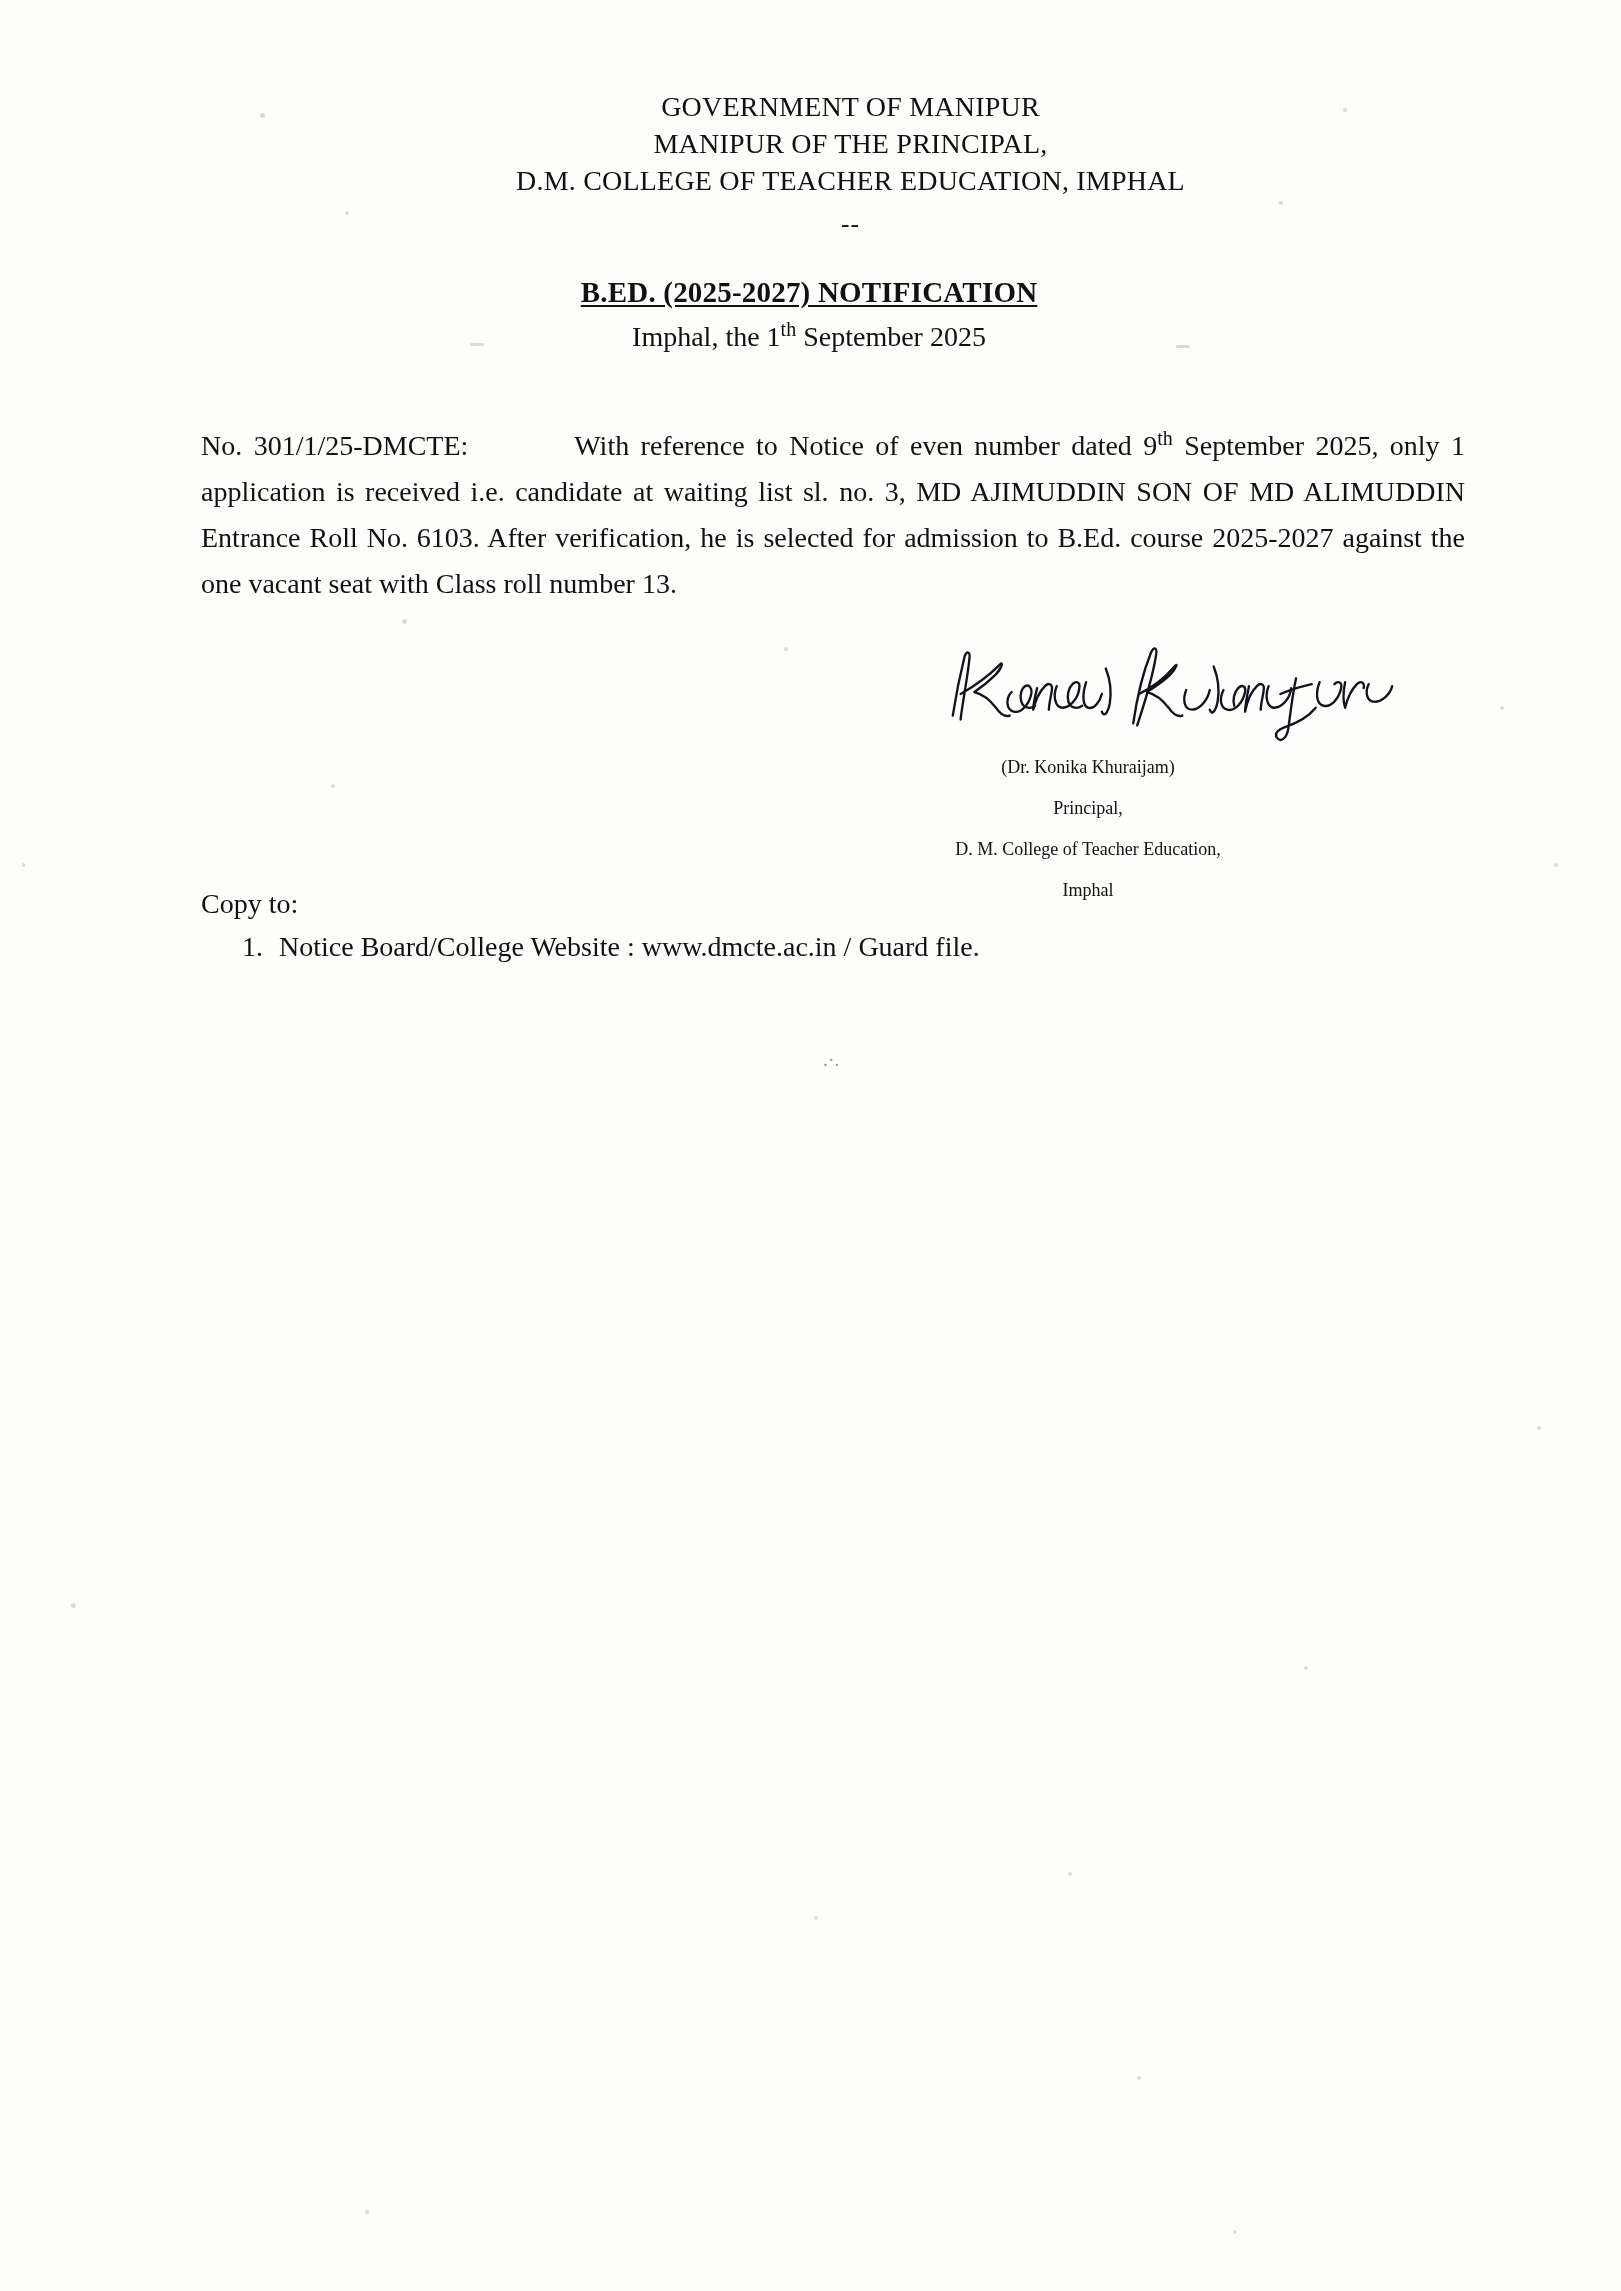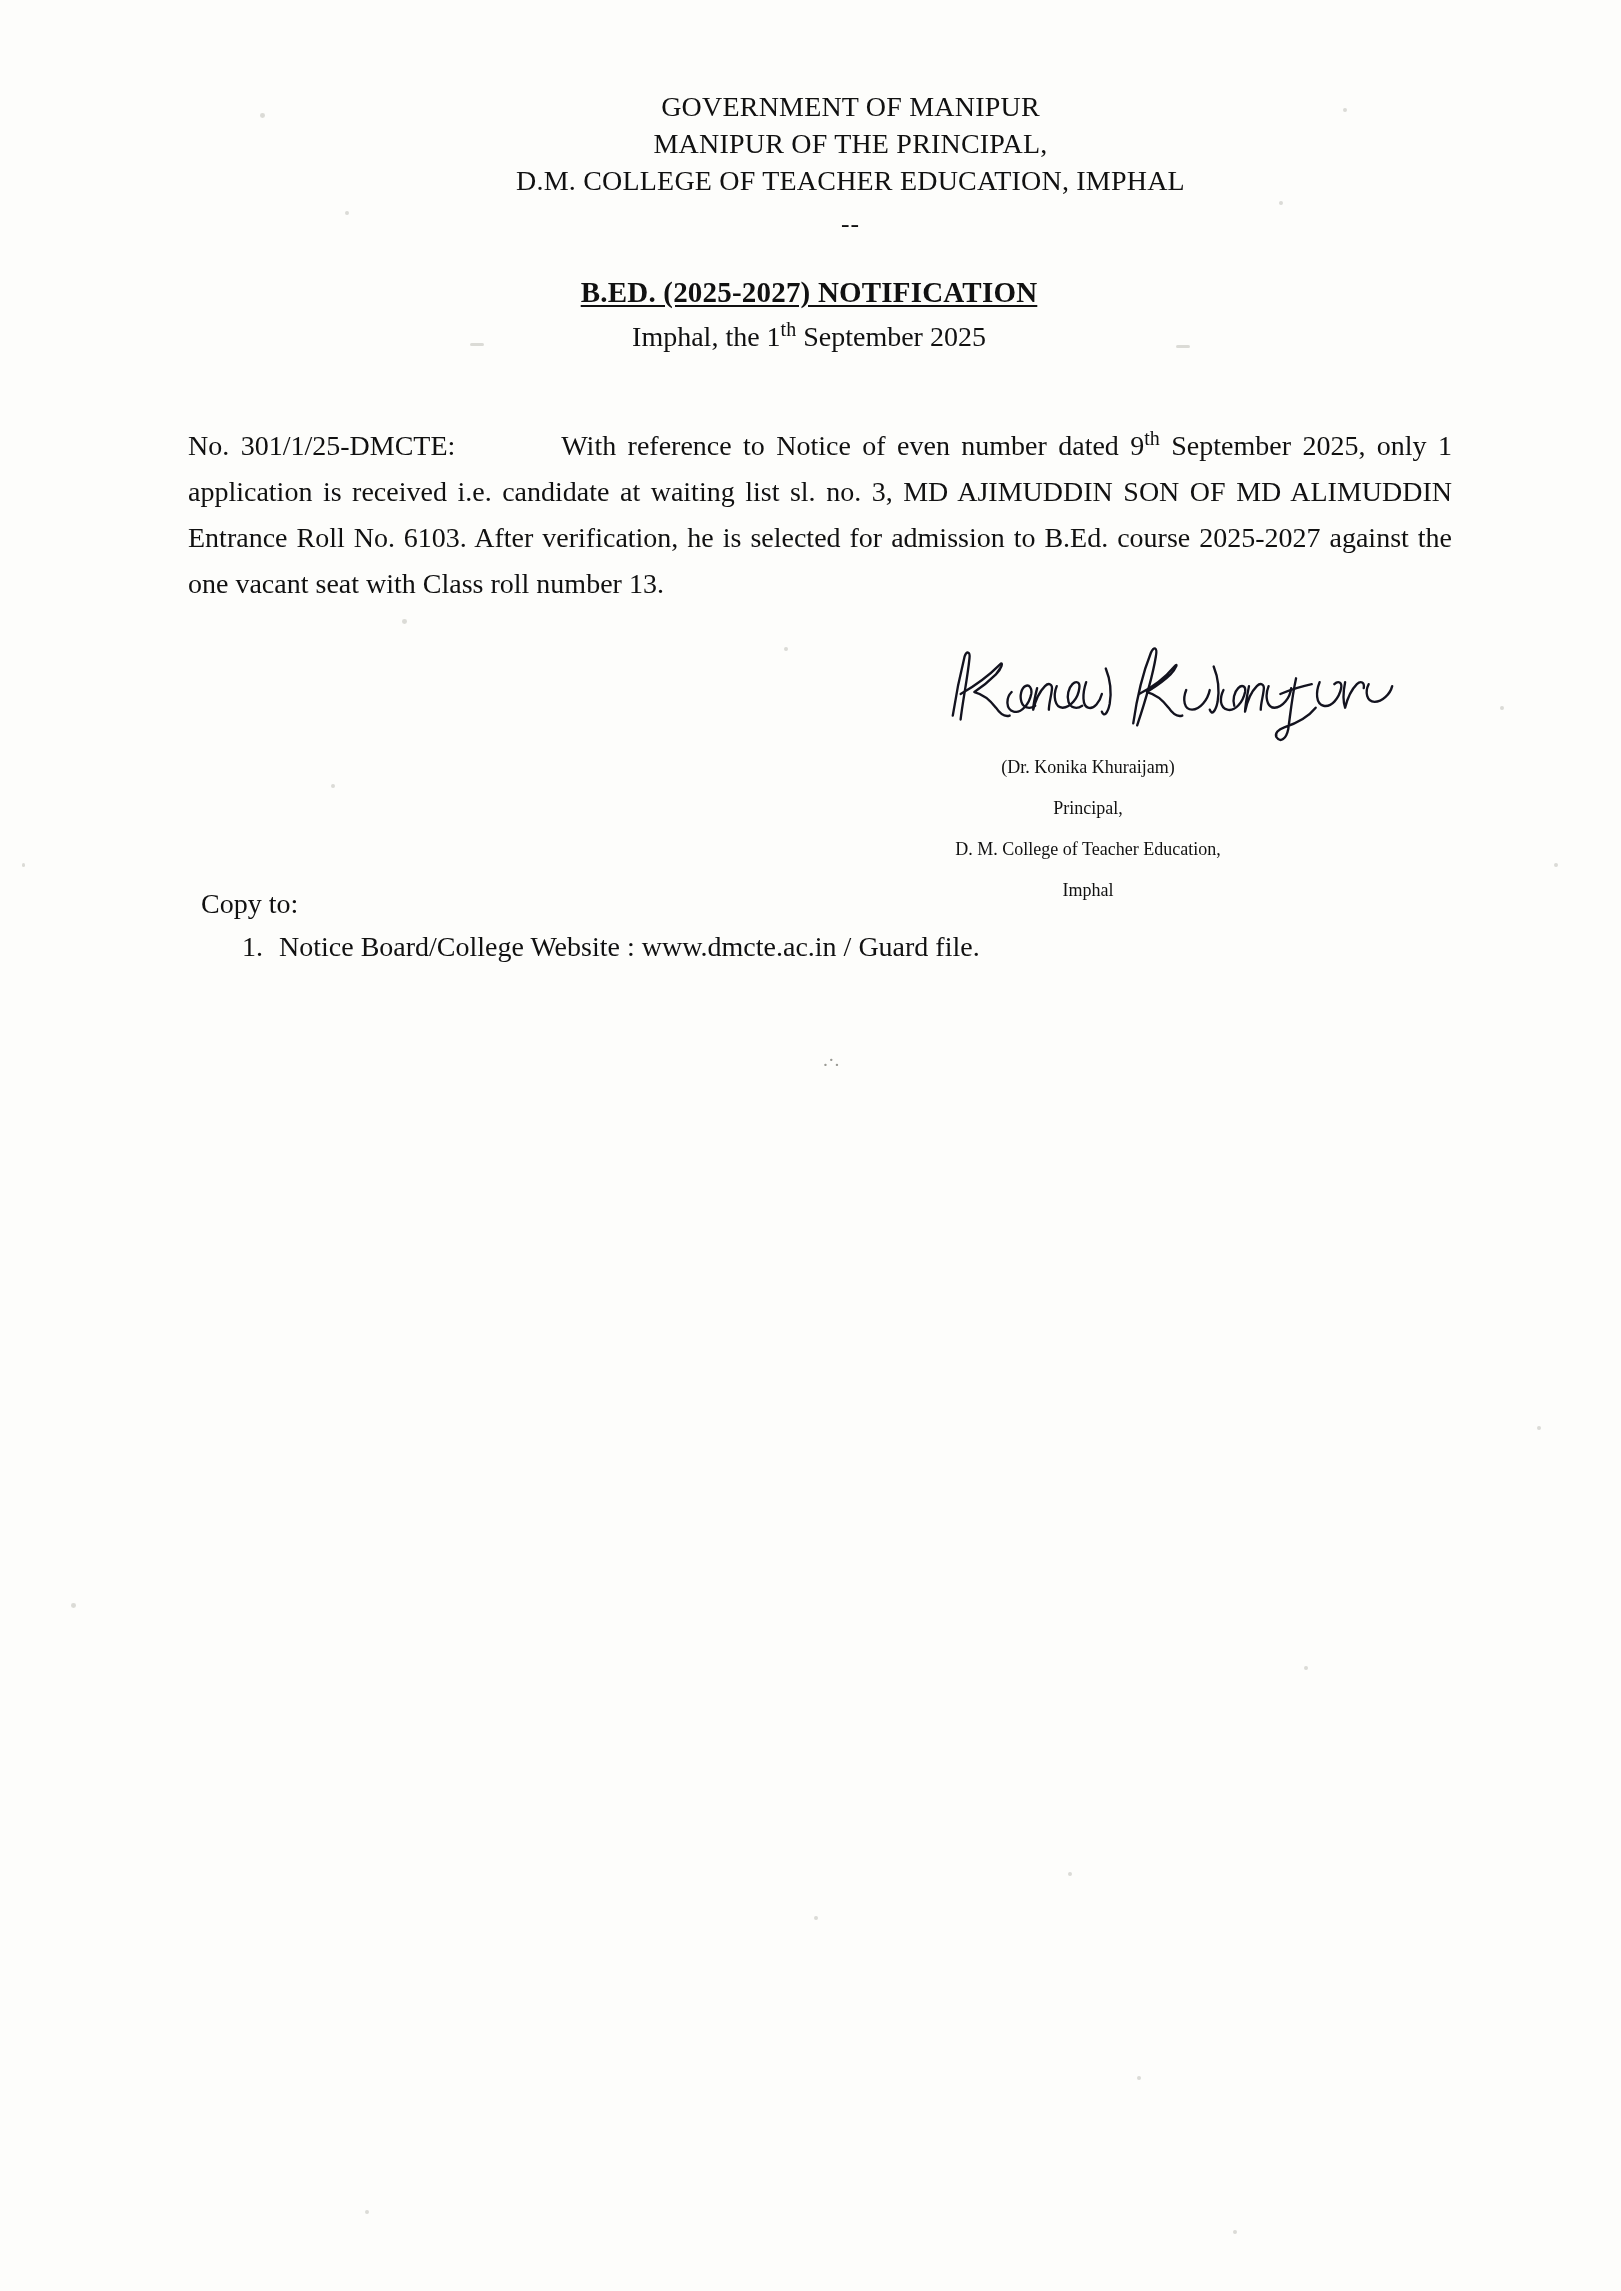--- a/index.html
+++ b/index.html
@@ -68,21 +68,21 @@
     font-size: 28px;
     margin-top: 11.8px;
   }
   sup.ord {
     font-size: 20px;
     vertical-align: super;
     line-height: 0;
   }
   .body-block {
     position: absolute;
-    left: 188px;
+    left: 201px;
     top: 423px;
     width: 1264px;
     font-size: 28px;
     line-height: 46px;
     text-align: justify;
     text-justify: inter-word;
   }
   .ref-no {
     white-space: nowrap;
   }

